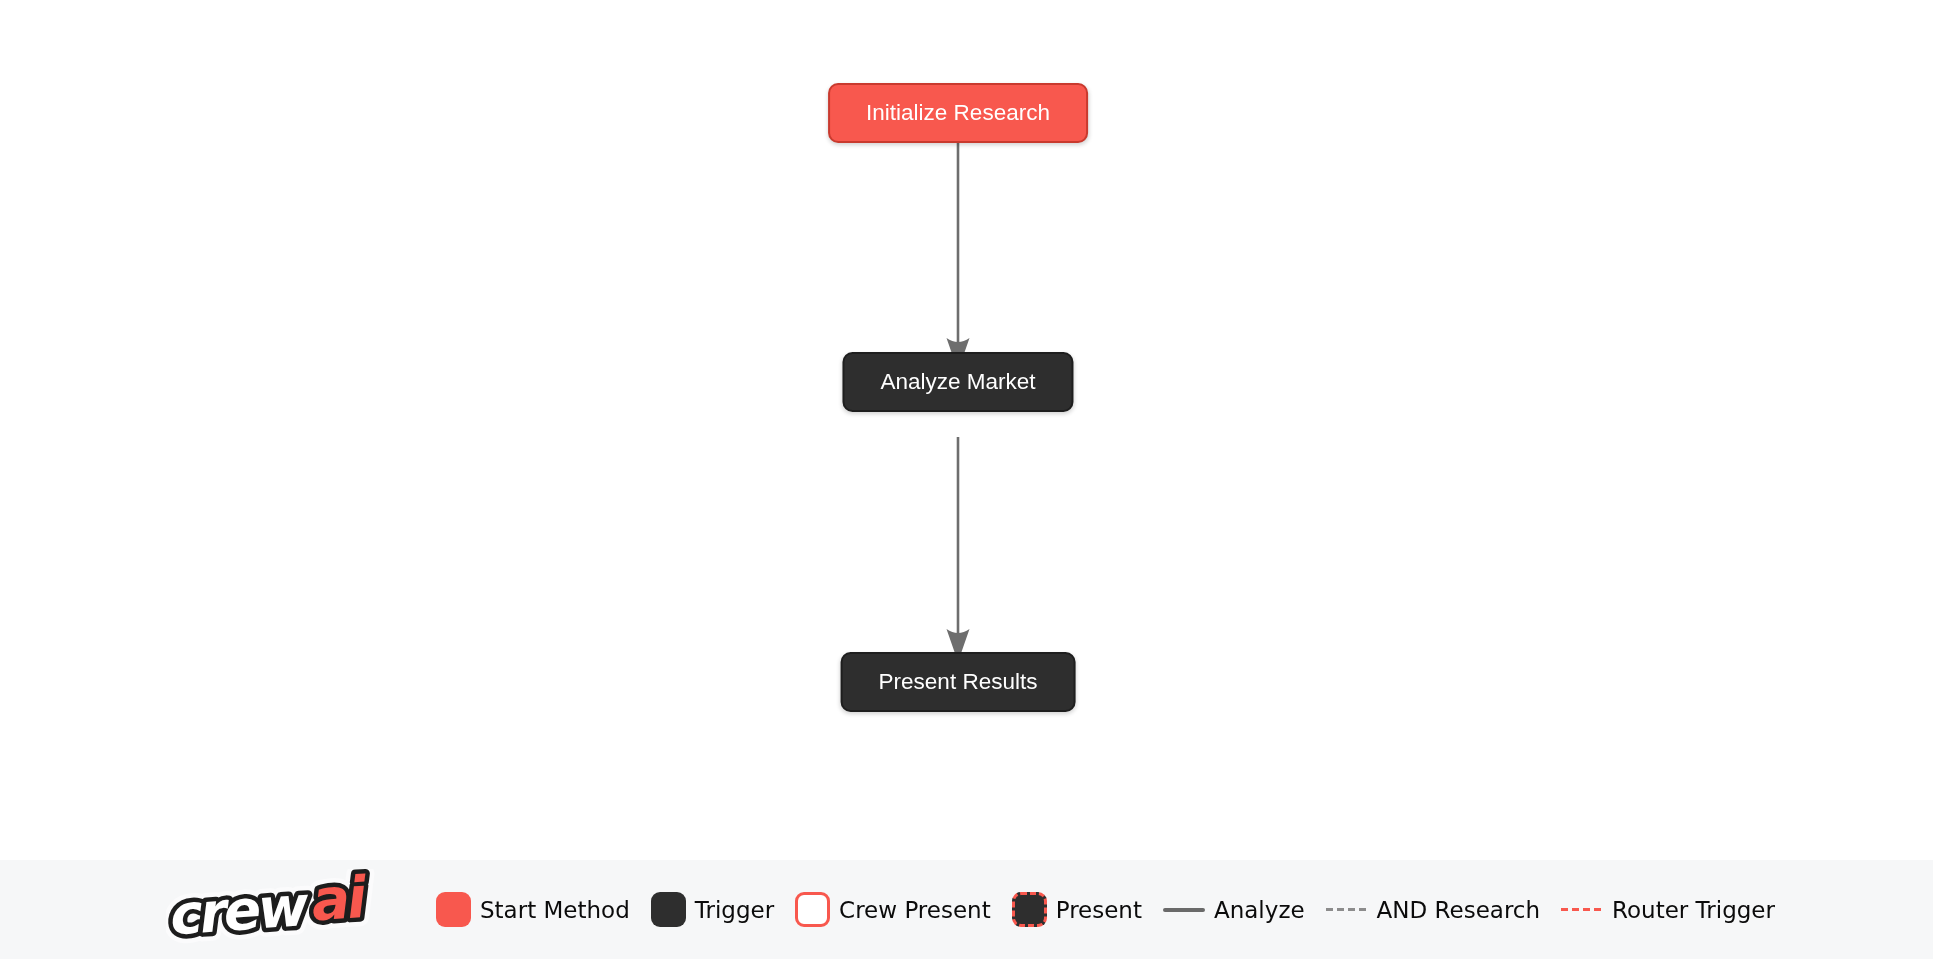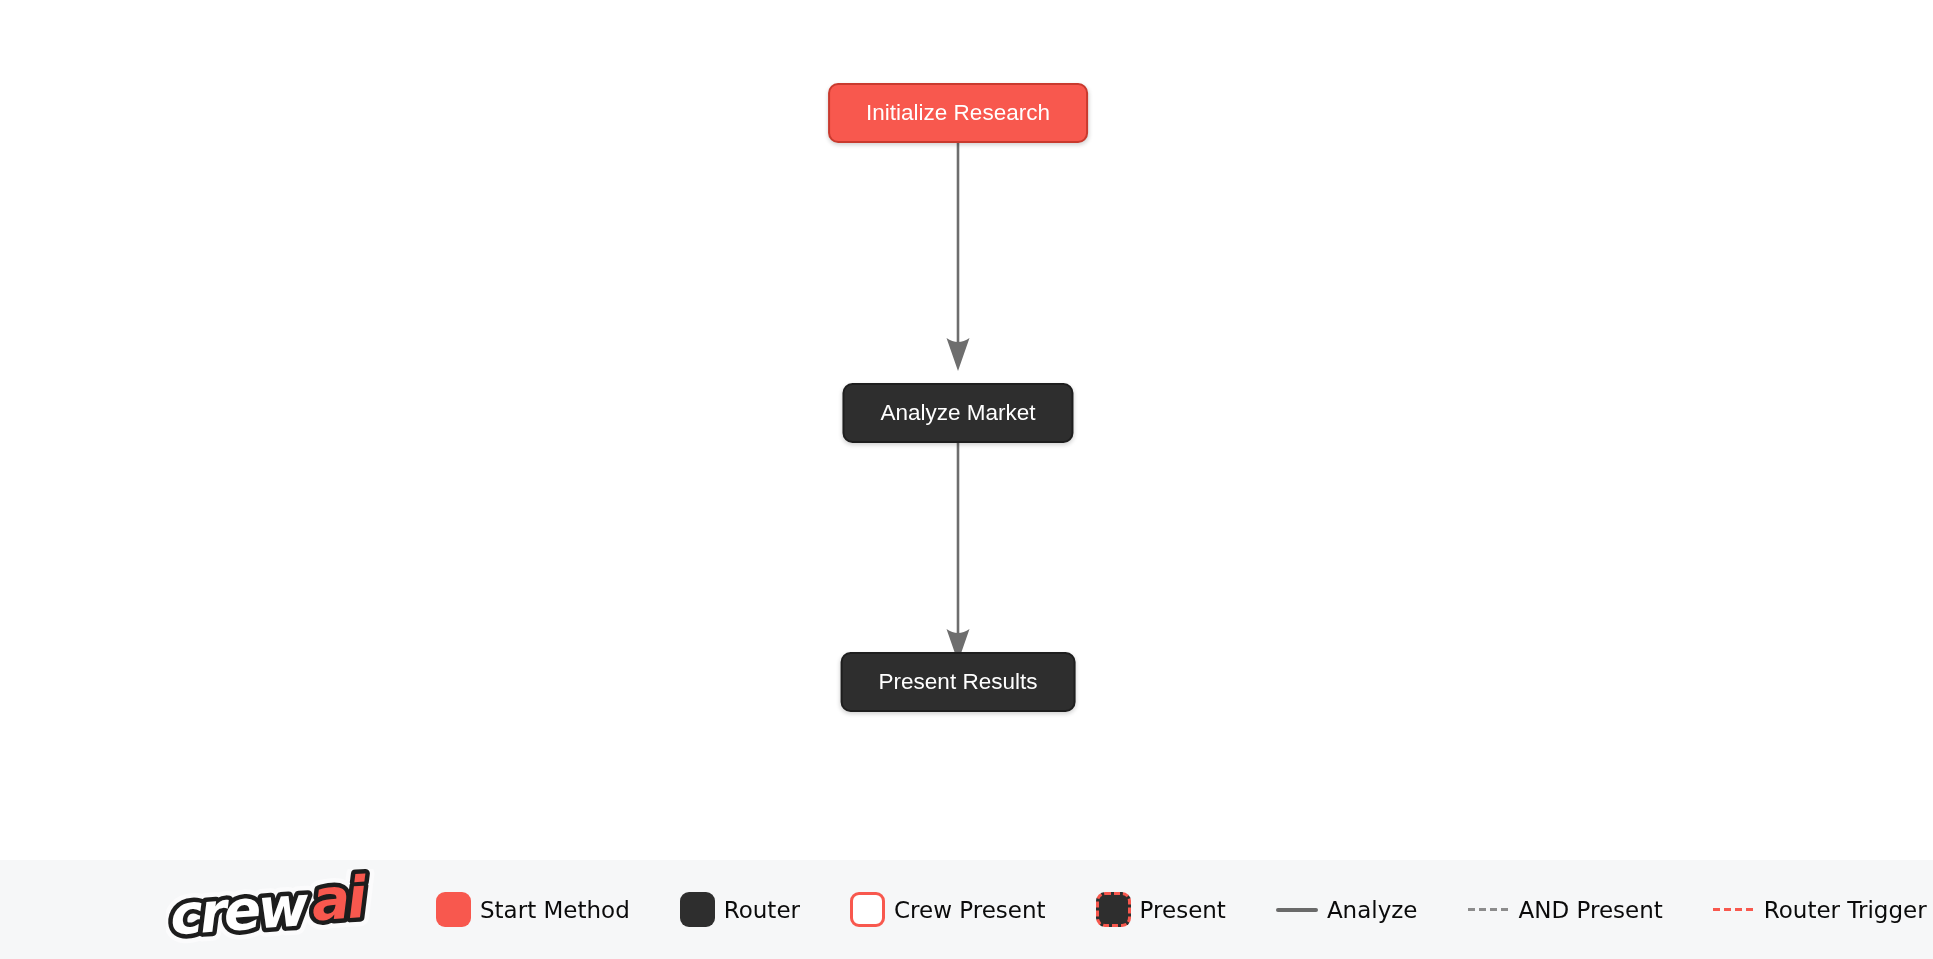--- a/index.html
+++ b/index.html
@@ -46,21 +46,21 @@
   .logo text {
     font-family: "DejaVu Sans", sans-serif;
     font-style: italic; font-weight: 900;
     letter-spacing: -3px;
   }
   .logo .halo  { stroke: #fbfbfc; stroke-width: 18px; stroke-linejoin: round; }
   .logo .outline { stroke: #1d1d1d; stroke-width: 9px; stroke-linejoin: round; }
   .logo .fill-white { fill: #ffffff; stroke: none; }
   .logo .fill-red   { fill: #f8584e; stroke: none; }
 
-  .legend-items { display: flex; gap: 50px; padding-left: 16px; }
+  .legend-items { display: flex; gap: 21px; padding-left: 16px; }
   .legend-item { display: flex; align-items: center; gap: 9px; }
   .legend-label {
     font-family: "DejaVu Sans", sans-serif;
     font-size: 23px; color: #0b0b0b; white-space: nowrap;
   }
   .swatch { width: 35px; height: 35px; border-radius: 9px; display: inline-block; }
   .swatch-start  { background: #f8584e; }
   .swatch-method { background: #2e2e2e; }
   .swatch-crew   { background: #ffffff; border: 3px solid #f8584e; }
   .swatch-router { background: #2e2e2e; border: 3.5px dashed #f8584e; }
@@ -91,21 +91,21 @@
       <g>
         <line class="edge-line" x1="958" y1="437" x2="958" y2="633"></line>
         <path class="edge-arrowhead" d="M 946.5 629 L 958 662 L 969.5 629 Q 958 637 946.5 629 Z"></path>
       </g>
     </svg>
 
     <div class="node node-start" style="left: 958px; top: 113px;">
       <span>Initialize Research</span>
     </div>
 
-    <div class="node node-method" style="left: 958px; top: 413px;">
+    <div class="node node-method" style="left: 958px; top: 382px;">
       <span>Analyze Market</span>
     </div>
 
     <div class="node node-method" style="left: 958px; top: 682px;">
       <span>Present Results</span>
     </div>
   </div>
 
   <div class="legend-bar">
 
@@ -127,41 +127,41 @@
 
     <div class="legend-items">
 
       <div class="legend-item">
         <span class="swatch swatch-start"></span>
         <span class="legend-label">Start Method</span>
       </div>
 
       <div class="legend-item">
         <span class="swatch swatch-method"></span>
-        <span class="legend-label">Router</span>
+        <span class="legend-label">Trigger</span>
       </div>
 
       <div class="legend-item">
         <span class="swatch swatch-crew"></span>
         <span class="legend-label">Crew Present</span>
       </div>
 
       <div class="legend-item">
         <span class="swatch swatch-router"></span>
         <span class="legend-label">Present</span>
       </div>
 
       <div class="legend-item">
         <span class="line-icon line-solid"></span>
         <span class="legend-label">Analyze</span>
       </div>
 
       <div class="legend-item">
         <span class="line-icon line-dashed-gray"></span>
-        <span class="legend-label">AND Present</span>
+        <span class="legend-label">AND Research</span>
       </div>
 
       <div class="legend-item">
         <span class="line-icon line-dashed-red"></span>
         <span class="legend-label">Router Trigger</span>
       </div>
 
     </div>
   </div>
 </div>

